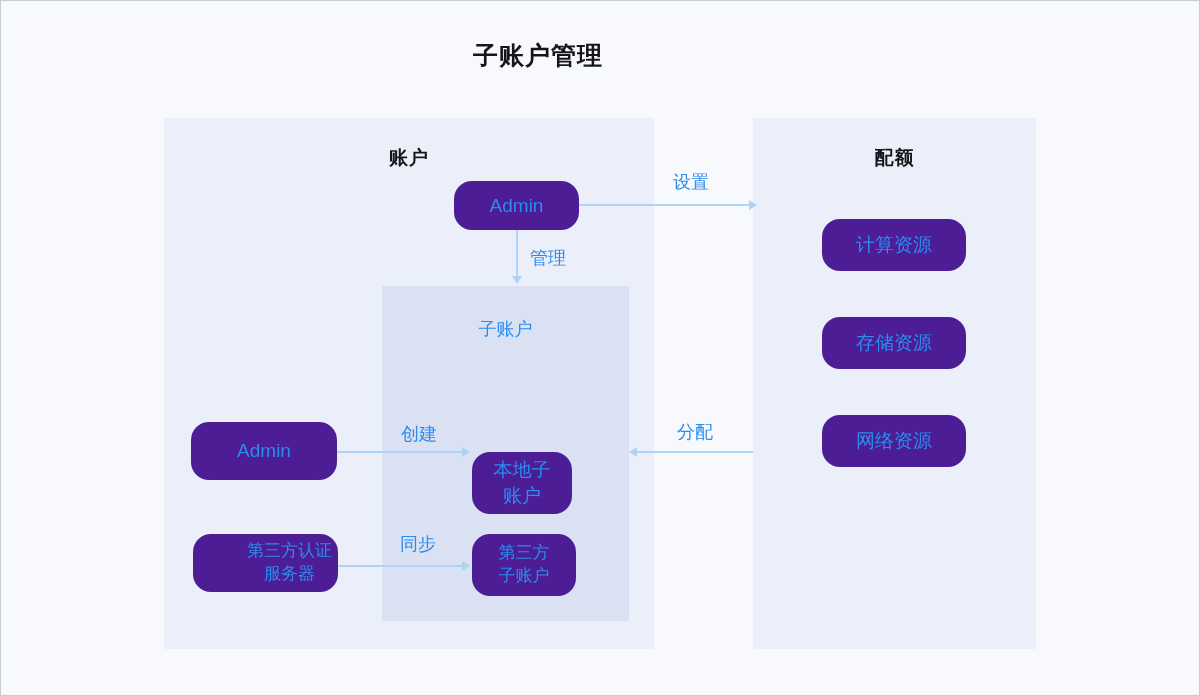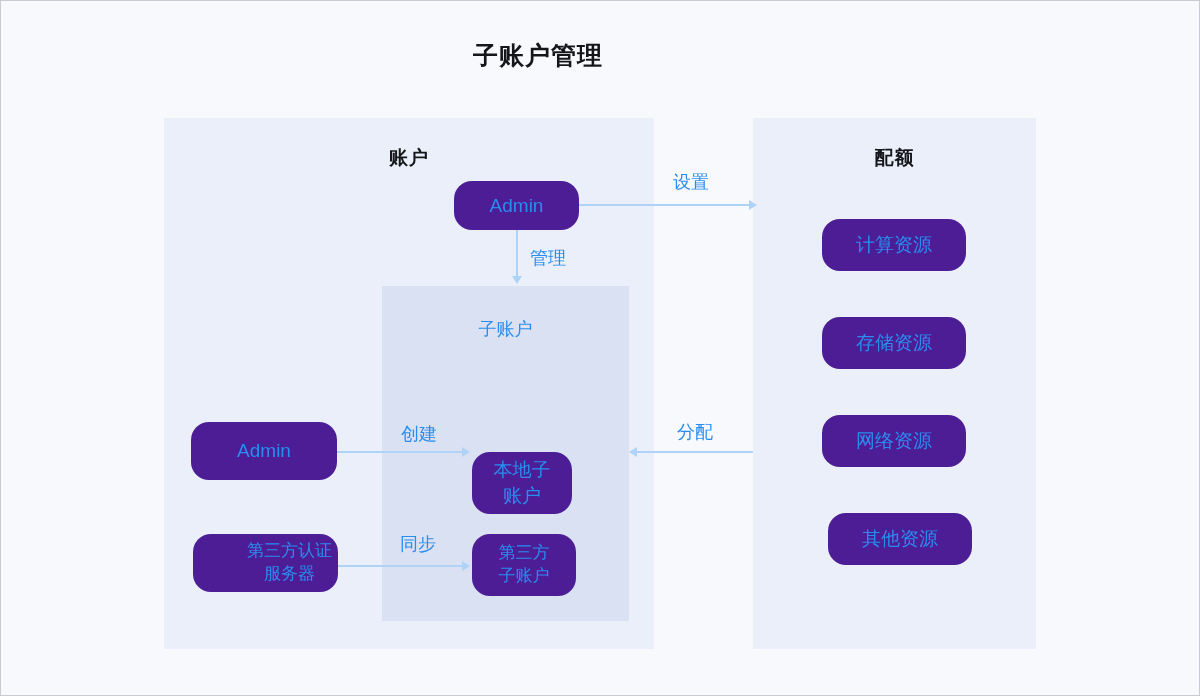--- a/index.html
+++ b/index.html
@@ -220,17 +220,14 @@
   </div>
 
   <div class="node node-storage">
     <span>存储资源</span>
   </div>
 
   <div class="node node-network">
     <span>网络资源</span>
   </div>
 
-  <div class="node node-other">
-    <span>其他资源</span>
-  </div>
 
 </div>
 
 </body></html>

